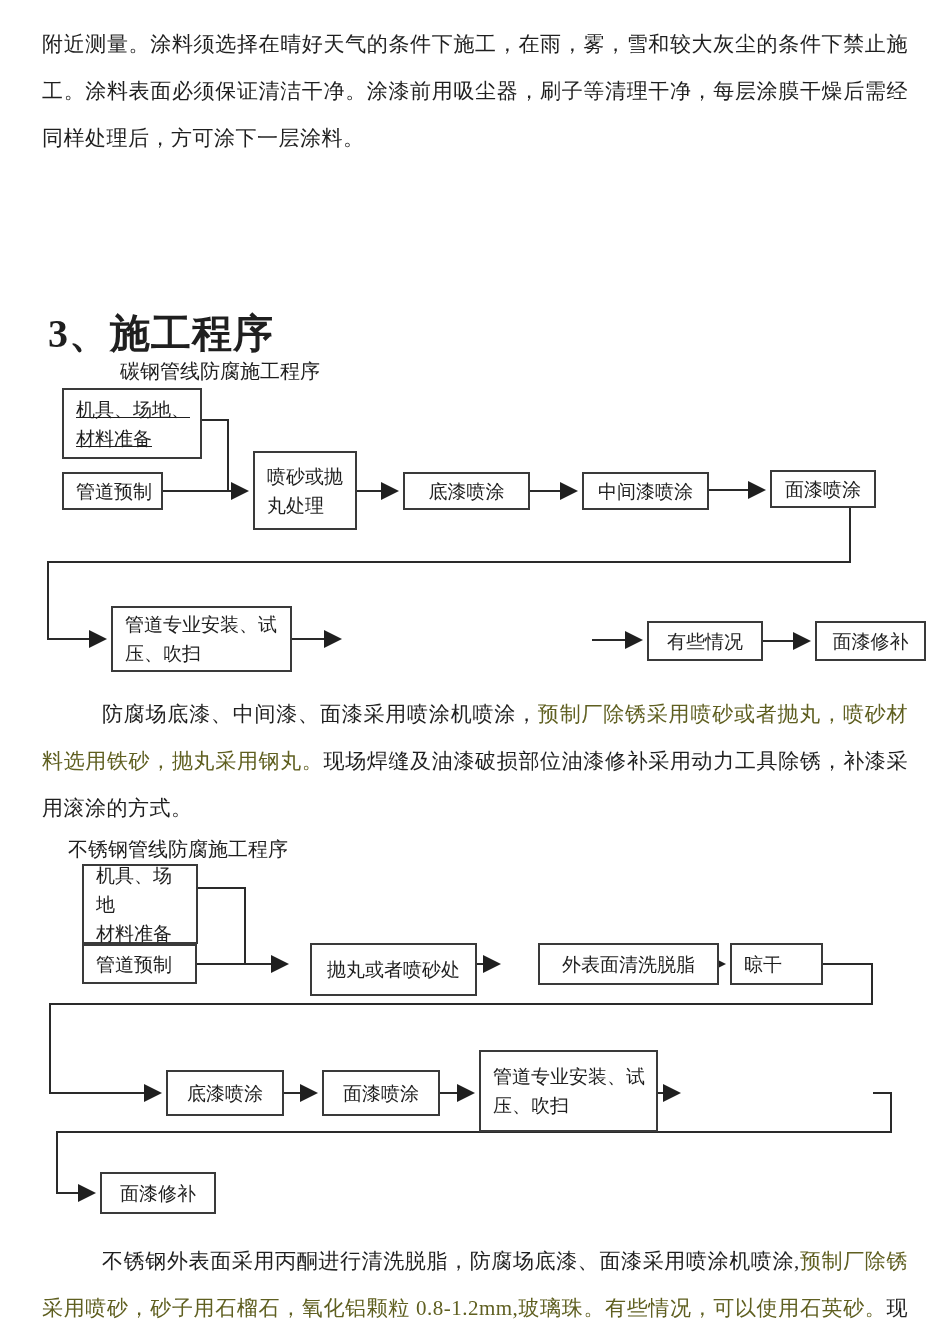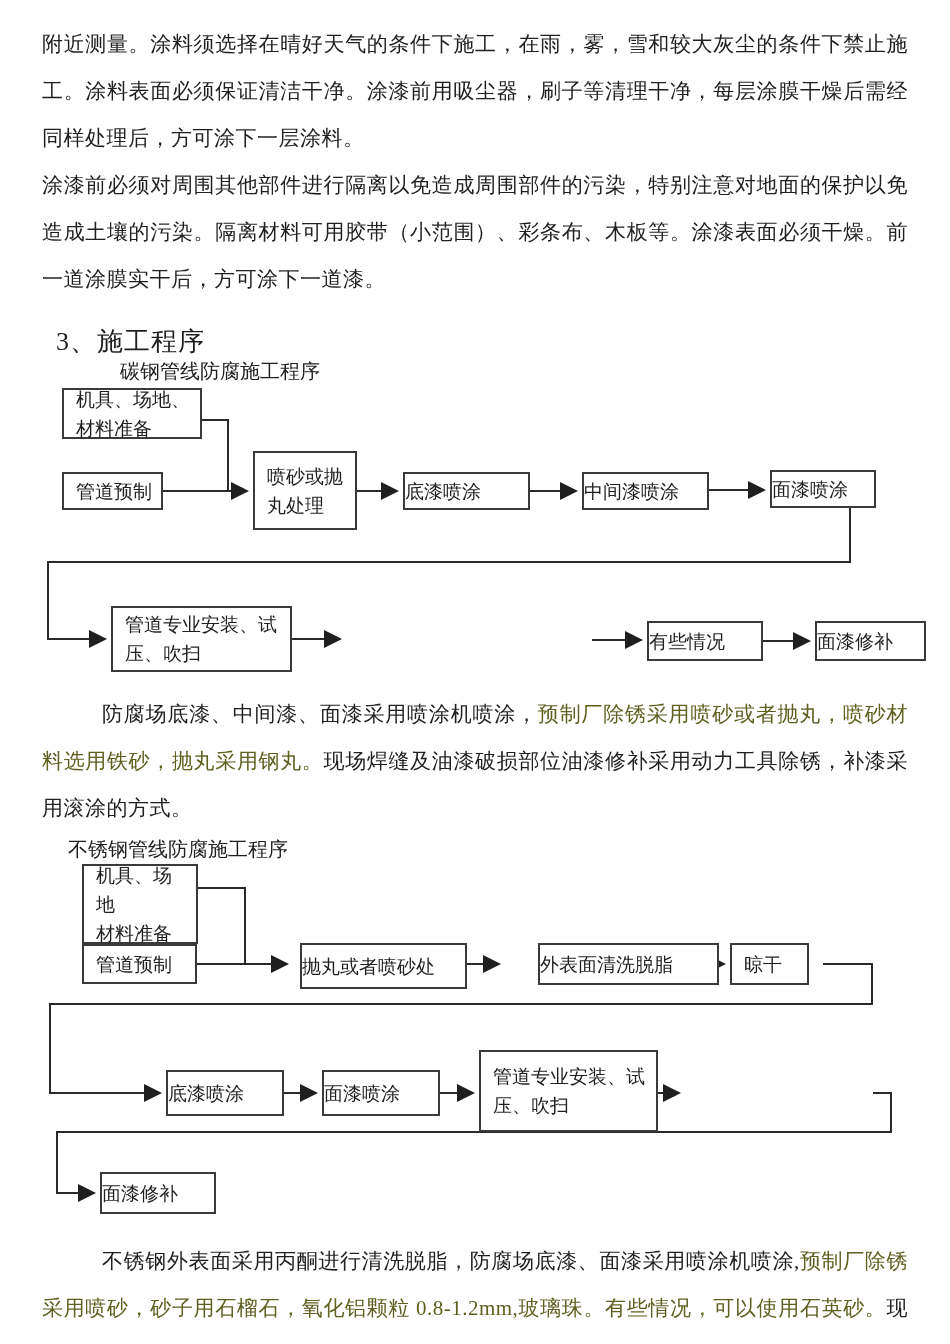--- a/index.html
+++ b/index.html
@@ -19,60 +19,58 @@
     font-size:21px;
     line-height:47px;
     text-align:justify;
     text-align-last:left;
     letter-spacing:0.5px;
   }
   .indent{text-indent:60px;}
   .olive{color:#5f5f20;}
   .heading{
     position:absolute;left:42px;top:306px;
-    margin:14px;
-    font-size:26px;
-    font-weight:normal;
+    margin:6px;
+    font-size:40px;
+    font-weight:bold;
     line-height:44px;
     letter-spacing:1px;
   }
   .flow{position:absolute;left:0;width:950px;}
   .flow svg{position:absolute;left:0;top:0;}
   .flow-title{
     position:absolute;
     font-size:20px;
     line-height:22px;
     white-space:nowrap;
   }
   .fbox{
     position:absolute;
     border:2px solid #3a3a3a;
     background:#ffffff;
     display:flex;
     align-items:center;
+    justify-content:center;
     font-size:19px;
     line-height:29px;
     box-sizing:border-box;
     z-index:2;
   }
   .fbox span{white-space:pre-line;display:block;}
   .fbox.left{justify-content:flex-start;padding-left:12px;padding-right:6px;}
 </style>
 </head>
 <body>
 
 <div class="page">
 
   <p class="para" style="top:21px;">
     <span>附近测量。涂料须选择在晴好天气的条件下施工，在雨，雾，雪和较大灰尘的条件下禁止施工。涂料表面必须保证清洁干净。涂漆前用吸尘器，刷子等清理干净，每层涂膜干燥后需经同样处理后，方可涂下一层涂料。</span>
   </p>
 
-  <p class="para" style="top:162px;">
-    <span>涂漆前必须对周围其他部件进行隔离以免造成周围部件的污染，特别注意对地面的保护以免造成土壤的污染。隔离材料可用胶带（小范围）、彩条布、木板等。涂漆表面必须干燥。前一道涂膜实干后，方可涂下一道漆。</span>
-  </p>
 
   <h2 class="heading">3、施工程序</h2>
 
   <div class="flow" style="top:358px;height:335px;">
     <svg width="950" height="335" viewBox="0 0 950 335">
       <defs>
         <marker id="ah1" markerWidth="9" markerHeight="9" refX="8" refY="4.5" orient="auto">
           <path d="M0,0 L9,4.5 L0,9 Z" fill="#1f1f1f"></path>
         </marker>
       </defs>
@@ -82,21 +80,21 @@
         <line x1="357" y1="133" x2="397" y2="133" marker-end="url(#ah1)"></line>
         <line x1="530" y1="133" x2="576" y2="133" marker-end="url(#ah1)"></line>
         <line x1="709" y1="132" x2="764" y2="132" marker-end="url(#ah1)"></line>
         <polyline points="850,150 850,204 48,204 48,281 105,281" marker-end="url(#ah1)"></polyline>
         <line x1="292" y1="281" x2="340" y2="281" marker-end="url(#ah1)"></line>
         <line x1="592" y1="282" x2="641" y2="282" marker-end="url(#ah1)"></line>
         <line x1="763" y1="283" x2="809" y2="283" marker-end="url(#ah1)"></line>
       </g>
     </svg>
     <div class="flow-title" style="left:120px;top:2px;">碳钢管线防腐施工程序</div>
-    <div class="fbox left" style="left:62px;top:30px;width:140px;height:51px;">
+    <div class="fbox left" style="left:62px;top:30px;width:140px;height:71px;text-decoration:underline;">
         <span>机具、场地、
 材料准备</span>
       </div>
     <div class="fbox left" style="left:62px;top:114px;width:101px;height:38px;">
         <span>管道预制</span>
       </div>
     <div class="fbox left" style="left:253px;top:93px;width:104px;height:79px;">
         <span>喷砂或抛
 丸处理</span>
       </div>
@@ -140,27 +138,27 @@
       </g>
     </svg>
     <div class="flow-title" style="left:68px;top:0px;">不锈钢管线防腐施工程序</div>
     <div class="fbox left" style="left:82px;top:26px;width:116px;height:80px;">
         <span>机具、场地
 材料准备</span>
       </div>
     <div class="fbox left" style="left:82px;top:106px;width:115px;height:40px;">
         <span>管道预制</span>
       </div>
-    <div class="fbox" style="left:300px;top:105px;width:167px;height:46px;">
+    <div class="fbox" style="left:310px;top:105px;width:167px;height:53px;">
         <span>抛丸或者喷砂处</span>
       </div>
     <div class="fbox" style="left:505px;top:105px;width:181px;height:42px;margin-left:33px;">
         <span>外表面清洗脱脂</span>
       </div>
-    <div class="fbox left" style="left:730px;top:105px;width:79px;height:42px;text-align:center;">
+    <div class="fbox left" style="left:730px;top:105px;width:93px;height:42px;text-align:center;">
         <span>晾干</span>
       </div>
     <div class="fbox" style="left:166px;top:232px;width:118px;height:46px;">
         <span>底漆喷涂</span>
       </div>
     <div class="fbox" style="left:322px;top:232px;width:118px;height:46px;">
         <span>面漆喷涂</span>
       </div>
     <div class="fbox left" style="left:479px;top:212px;width:179px;height:82px;">
         <span>管道专业安装、试

